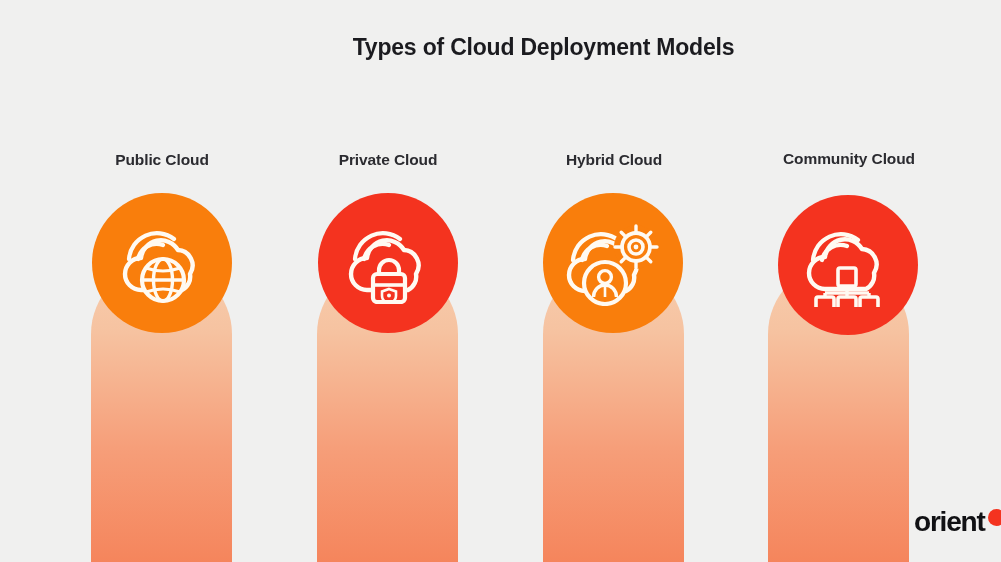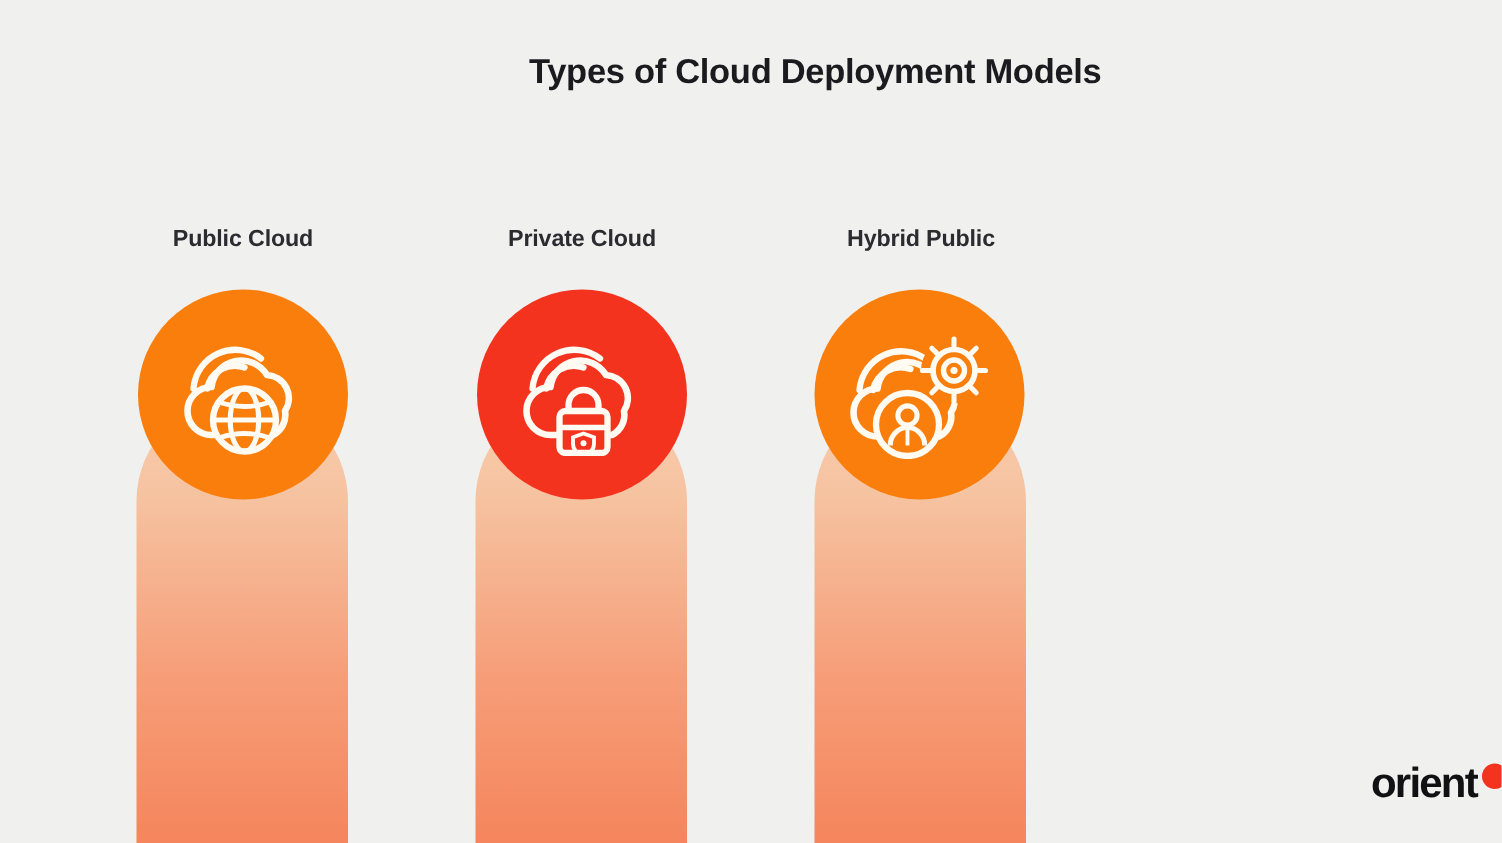--- a/index.html
+++ b/index.html
@@ -160,21 +160,21 @@
           <line x1="31" y1="63" x2="63" y2="63" stroke="#fffaf2" stroke-width="3.6"></line>
 
           <path d="M47 67 l7 2.5 v4.5 c0 4-3.2 6.5-7 8 -3.8-1.5-7-4-7-8 v-4.5 Z" stroke="#fffaf2" stroke-width="2.6" fill="none"></path>
           <circle cx="47" cy="73.5" r="2" fill="#fffaf2"></circle>
         </svg>
       </span>
     </div>
   </div>
 
   <div class="column" id="col-hybrid">
-    <div class="column-label">Hybrid Public</div>
+    <div class="column-label">Hybrid Cloud</div>
     <div class="bar"></div>
     <div class="badge" style="background:#f97e0c;">
       <span>
         <svg width="100" height="86" viewBox="0 0 100 86" fill="none">
           <path d="M10 40 A28 28 0 0 1 55 20" stroke="#fffaf2" stroke-width="4.2" stroke-linecap="round" fill="none"></path>
           <path d="M19 40 A19 19 0 0 1 44 26" stroke="#fffaf2" stroke-width="4.2" stroke-linecap="round" fill="none"></path>
           <path d="M22 71 A16 16 0 0 1 22 39 A20 20 0 0 1 59 31 A15.5 15.5 0 0 1 71 55 A15 15 0 0 1 63 71 Z" stroke="#fffaf2" stroke-width="4.4" stroke-linejoin="round" fill="none"></path>
 
           <g transform="translate(73,27)">
             <circle cx="0" cy="0" r="22" fill="#f97e0c"></circle>
@@ -197,19 +197,42 @@
             <circle cx="0" cy="0" r="21" fill="#f97e0c" stroke="#fffaf2" stroke-width="4.2"></circle>
             <circle cx="0" cy="-6" r="6.4" fill="none" stroke="#fffaf2" stroke-width="3.4"></circle>
             <path d="M-11.5 14 a11.5 12 0 0 1 23 0" fill="none" stroke="#fffaf2" stroke-width="3.4"></path>
             <line x1="0" y1="3" x2="0" y2="14" stroke="#fffaf2" stroke-width="2.6"></line>
           </g>
         </svg>
       </span>
     </div>
   </div>
 
+  <div class="column" id="col-community">
+    <div class="column-label">Community Cloud</div>
+    <div class="bar"></div>
+    <div class="badge" style="background:#f4331f;">
+      <span>
+        <svg width="96" height="84" viewBox="0 0 96 84" fill="none">
+          <path d="M13 37 A28 28 0 0 1 58 17" stroke="#fffaf2" stroke-width="4.2" stroke-linecap="round" fill="none"></path>
+          <path d="M22 37 A19 19 0 0 1 47 23" stroke="#fffaf2" stroke-width="4.2" stroke-linecap="round" fill="none"></path>
+          <path d="M25 66 A16 16 0 0 1 25 34 A20 20 0 0 1 62 26 A15.5 15.5 0 0 1 74 50 A15 15 0 0 1 66 66 Z" stroke="#fffaf2" stroke-width="4.4" stroke-linejoin="round" fill="none"></path>
+
+          <line x1="47" y1="62" x2="47" y2="70" stroke="#fffaf2" stroke-width="3.4"></line>
+          <line x1="25" y1="70" x2="69" y2="70" stroke="#fffaf2" stroke-width="3.4"></line>
+          <line x1="25" y1="70" x2="25" y2="75" stroke="#fffaf2" stroke-width="3.4"></line>
+          <line x1="47" y1="70" x2="47" y2="75" stroke="#fffaf2" stroke-width="3.4"></line>
+          <line x1="69" y1="70" x2="69" y2="75" stroke="#fffaf2" stroke-width="3.4"></line>
+          <rect x="38" y="45" width="18" height="18" rx="2" fill="#f4331f" stroke="#fffaf2" stroke-width="3.6"></rect>
+          <rect x="16" y="74" width="18" height="16" rx="2" fill="#f4331f" stroke="#fffaf2" stroke-width="3.6"></rect>
+          <rect x="38" y="74" width="18" height="16" rx="2" fill="#f4331f" stroke="#fffaf2" stroke-width="3.6"></rect>
+          <rect x="60" y="74" width="18" height="16" rx="2" fill="#f4331f" stroke="#fffaf2" stroke-width="3.6"></rect>
+        </svg>
+      </span>
+    </div>
+  </div>
 
   <div id="logo">
     <span id="logo-wordmark">orient</span>
     <span id="logo-dot" style="background:#f4331f;"></span>
   </div>
 
 </div>
 
 </body></html>

